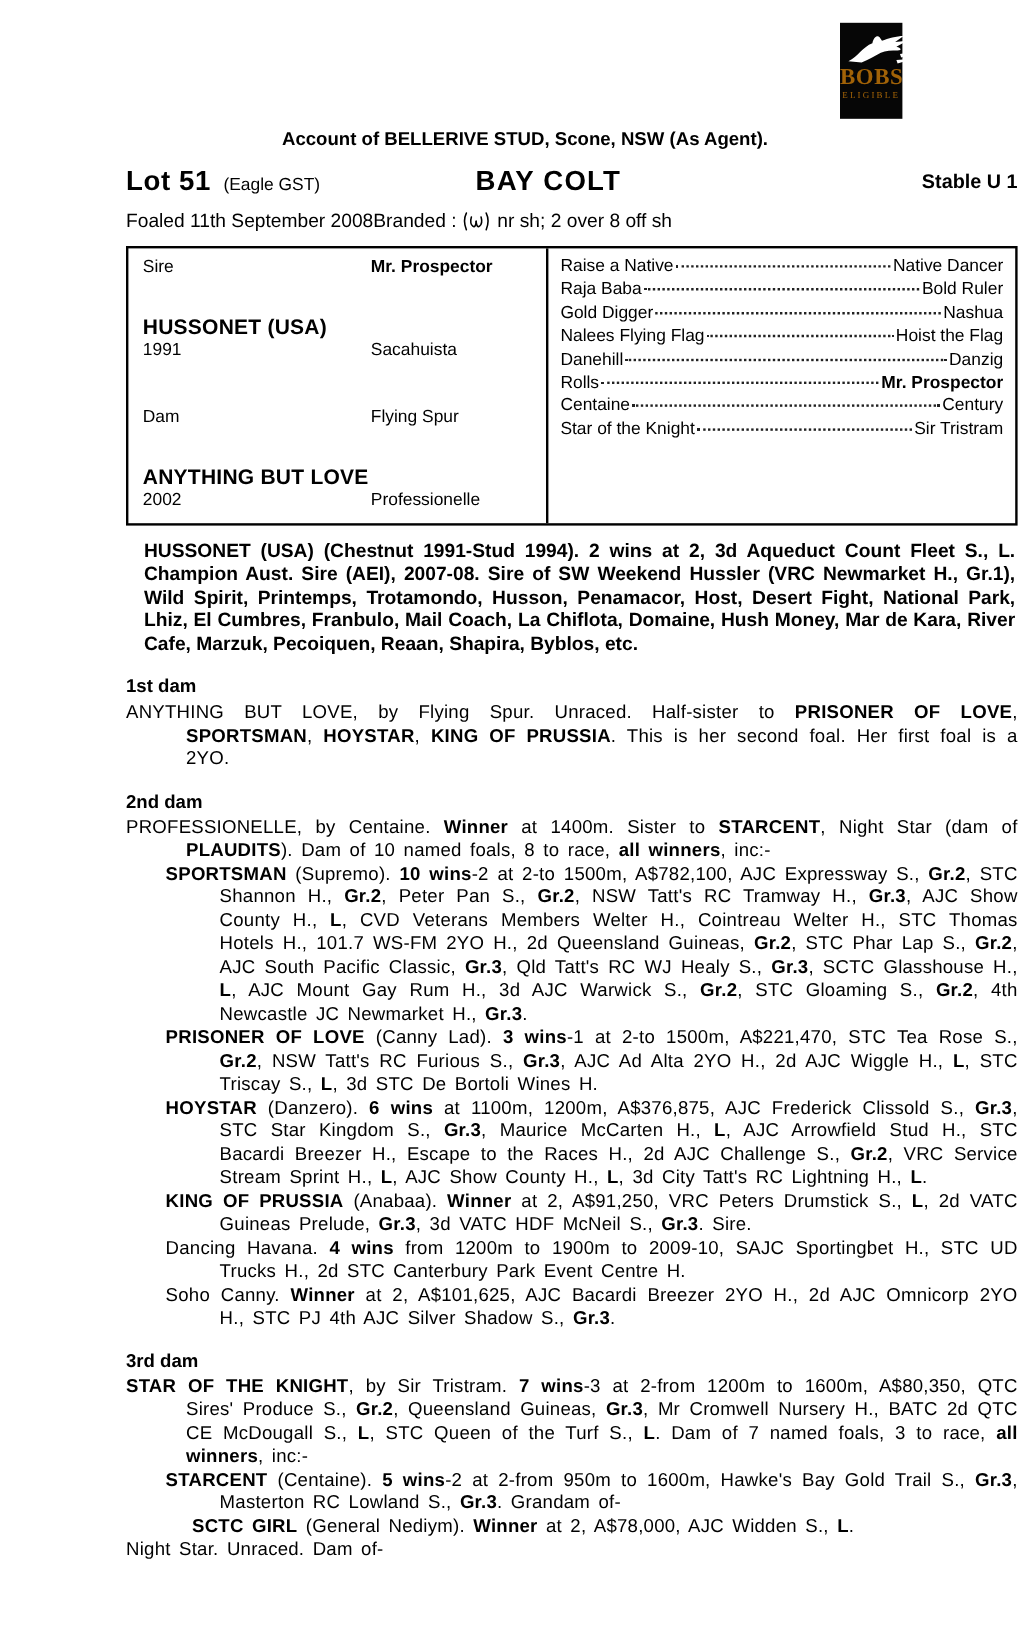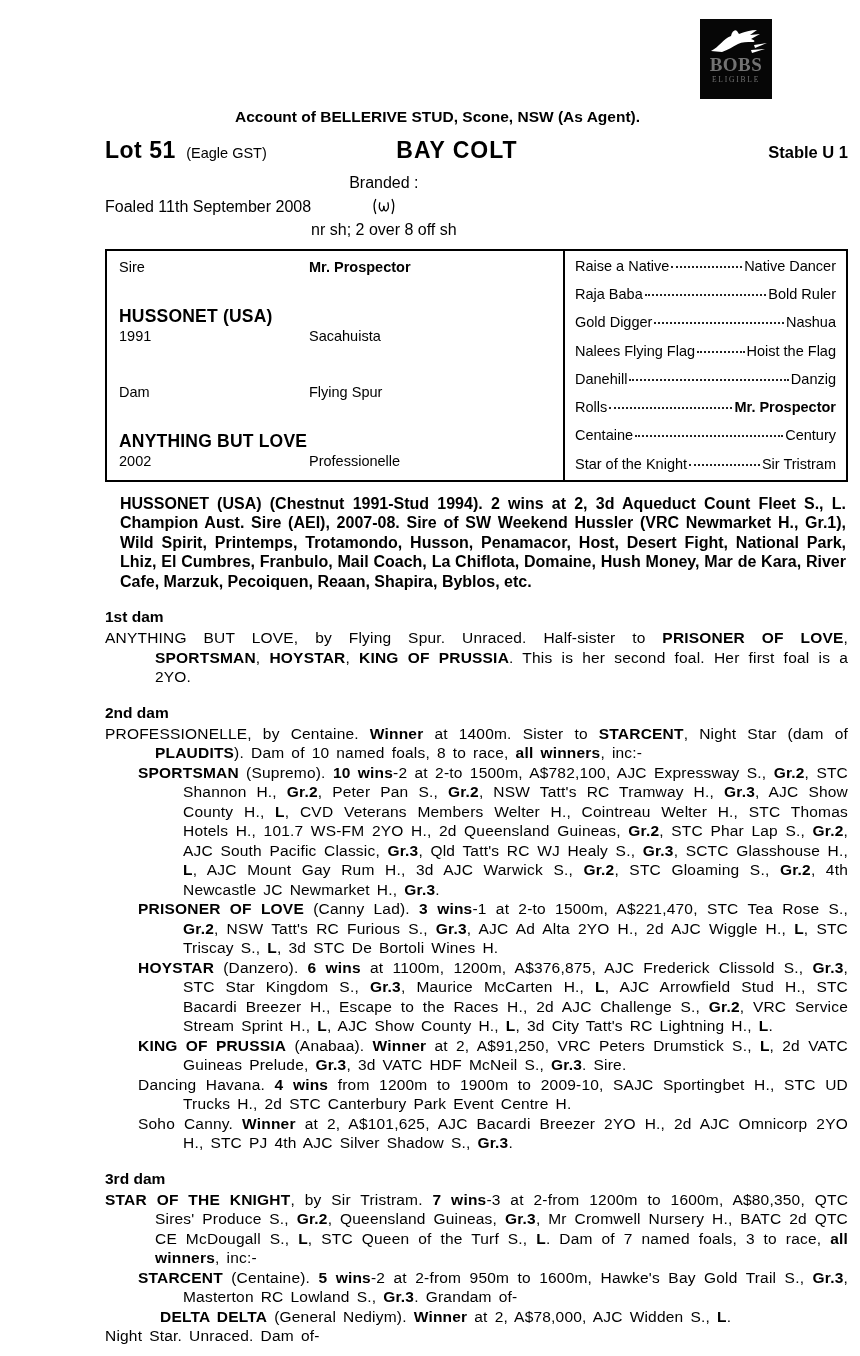--- a/index.html
+++ b/index.html
@@ -11,39 +11,39 @@
   
   .account{width:665px;margin-top:108px;text-align:center;font-weight:700;font-size:15.5px;}
   .lot-row{position:relative;height:32px;margin-top:7px;}
   .lot-left{position:absolute;left:0;bottom:1px;white-space:nowrap;}
   .lot-num{font-size:23px;font-weight:700;letter-spacing:0.5px;}
   .lot-gst{font-size:14.5px;margin-left:6px;}
   .bay{position:absolute;left:352px;transform:translateX(-50%);bottom:1px;
        font-size:23px;font-weight:700;letter-spacing:1px;white-space:nowrap;}
   .stable{position:absolute;right:0;bottom:3px;font-weight:700;font-size:16.5px;}
   .foal-row{display:flex;align-items:center;margin-top:9px;font-size:16px;}
-  .brandgrp{display:inline-flex;align-items:center;gap:4px;flex-direction:column;}
+  .brandgrp{display:inline-flex;align-items:center;gap:4px;}
   .brand-svg{display:block;}
 
   
-  .bobs{position:absolute;left:700px;top:19px;width:72px;height:80px;background:#060606;
-        color:#737373;text-align:center;}
+  .bobs{position:absolute;left:700px;top:19px;width:52px;height:80px;background:#060606;
+        color:#a16207;text-align:center;}
   .bobs svg{display:block;margin:3px auto 0;}
   .bobs-word{font-family:"Liberation Serif",serif;font-weight:700;font-size:19px;line-height:17px;letter-spacing:0.5px;}
   .bobs-sub{font-family:"Liberation Serif",serif;font-size:7.5px;letter-spacing:1.8px;margin-top:2px;}
 
   
   .ped-table{display:flex;border:2px solid #000;margin-top:10px;}
-  .ped-left{width:456px;box-sizing:border-box;padding:7px 10px 9px 12px;}
+  .ped-left{width:348px;box-sizing:border-box;padding:7px 10px 9px 12px;}
   .ped-line{display:flex;font-size:14.5px;line-height:19px;}
   .ped-line .c1{width:190px;}
   .ped-name{font-size:17.5px;font-weight:700;line-height:22px;letter-spacing:0.2px;white-space:nowrap;margin-top:28px;}
   .ped-gap{height:37px;}
   .ped-right{flex:1;border-left:2px solid #000;box-sizing:border-box;
-             padding:6px 10px 6px 10px;display:flex;flex-direction:column;justify-content:space-between;}
+             padding:6px 10px 6px 10px;display:flex;flex-direction:column;}
   .leader-row{display:flex;align-items:baseline;font-size:14.5px;line-height:19.4px;white-space:nowrap;}
   .leader{flex:1;border-bottom:2px dotted #222;margin:0 2px;position:relative;top:-3px;min-width:12px;}
 
   
   .sire-summary{margin:12px 0 0 15px;width:726px;font-weight:700;font-size:16px;
                 line-height:19.4px;text-align:justify;}
 
   
   .dam-head{font-weight:700;font-size:15.5px;margin:17px 0 2px;}
   .para{margin:0;font-size:15.5px;line-height:19.5px;text-align:justify;
@@ -177,18 +177,18 @@
         <p class="para i1"><span class="b">HOYSTAR</span><span> (Danzero). </span><span class="b">6 wins</span><span> at 1100m, 1200m, A$376,875, AJC Frederick Clissold S., </span><span class="b">Gr.3</span><span>, STC Star Kingdom S., </span><span class="b">Gr.3</span><span>, Maurice McCarten H., </span><span class="b">L</span><span>, AJC Arrowfield Stud H., STC Bacardi Breezer H., Escape to the Races H., 2d AJC Challenge S., </span><span class="b">Gr.2</span><span>, VRC Service Stream Sprint H., </span><span class="b">L</span><span>, AJC Show County H., </span><span class="b">L</span><span>, 3d City Tatt's RC Lightning H., </span><span class="b">L</span><span>.</span></p>
         <p class="para i1"><span class="b">KING OF PRUSSIA</span><span> (Anabaa). </span><span class="b">Winner</span><span> at 2, A$91,250, VRC Peters Drumstick S., </span><span class="b">L</span><span>, 2d VATC Guineas Prelude, </span><span class="b">Gr.3</span><span>, 3d VATC HDF McNeil S., </span><span class="b">Gr.3</span><span>. Sire.</span></p>
         <p class="para i1"><span>Dancing Havana. </span><span class="b">4 wins</span><span> from 1200m to 1900m to 2009-10, SAJC Sportingbet H., STC UD Trucks H., 2d STC Canterbury Park Event Centre H.</span></p>
         <p class="para i1"><span>Soho Canny. </span><span class="b">Winner</span><span> at 2, A$101,625, AJC Bacardi Breezer 2YO H., 2d AJC Omnicorp 2YO H., STC PJ 4th AJC Silver Shadow S., </span><span class="b">Gr.3</span><span>.</span></p>
       </div>
 
     <div class="dam-head">3rd dam</div>
     <div>
         <p class="para i0"><span class="b">STAR OF THE KNIGHT</span><span>, by Sir Tristram. </span><span class="b">7 wins</span><span>-3 at 2-from 1200m to 1600m, A$80,350, QTC Sires' Produce S., </span><span class="b">Gr.2</span><span>, Queensland Guineas, </span><span class="b">Gr.3</span><span>, Mr Cromwell Nursery H., BATC 2d QTC CE McDougall S., </span><span class="b">L</span><span>, STC Queen of the Turf S., </span><span class="b">L</span><span>. Dam of 7 named foals, 3 to race, </span><span class="b">all winners</span><span>, inc:-</span></p>
         <p class="para i1"><span class="b">STARCENT</span><span> (Centaine). </span><span class="b">5 wins</span><span>-2 at 2-from 950m to 1600m, Hawke's Bay Gold Trail S., </span><span class="b">Gr.3</span><span>, Masterton RC Lowland S., </span><span class="b">Gr.3</span><span>. Grandam of-</span></p>
-        <p class="para i2"><span class="b">DELTA DELTA</span><span> (General Nediym). </span><span class="b">Winner</span><span> at 2, A$78,000, AJC Widden S., </span><span class="b">L</span><span>.</span></p>
+        <p class="para i2"><span class="b">SCTC GIRL</span><span> (General Nediym). </span><span class="b">Winner</span><span> at 2, A$78,000, AJC Widden S., </span><span class="b">L</span><span>.</span></p>
         <p class="para i0"><span>Night Star. Unraced. Dam of-</span></p>
       </div>
 
   </div>
 </div>
 
 </body></html>

